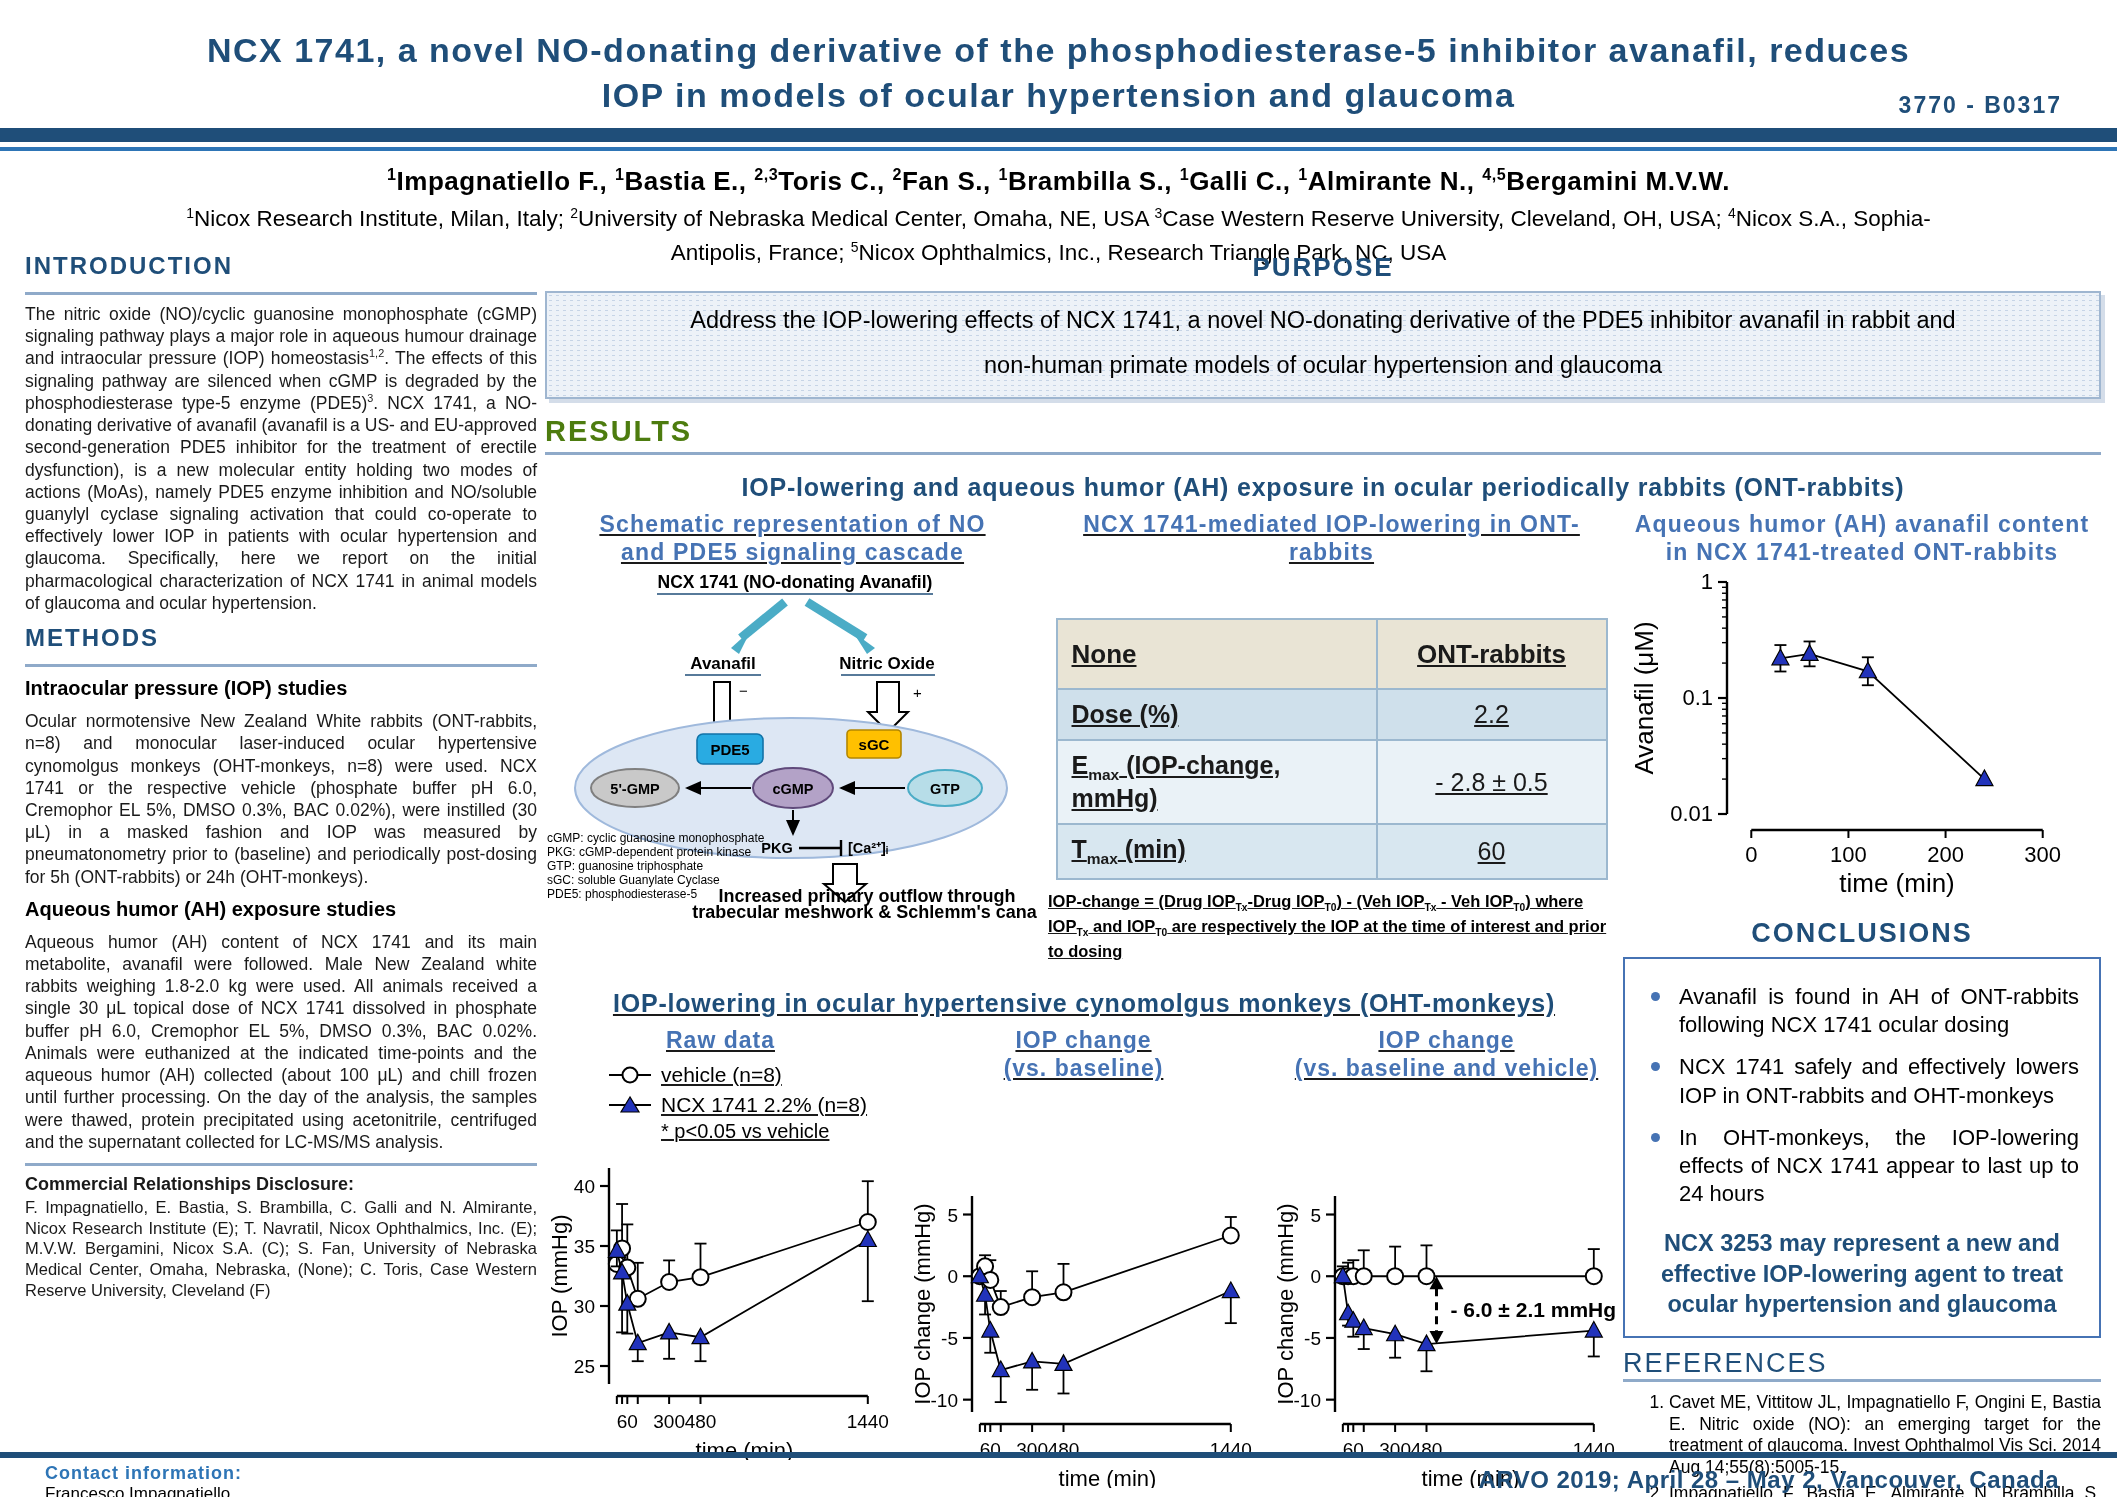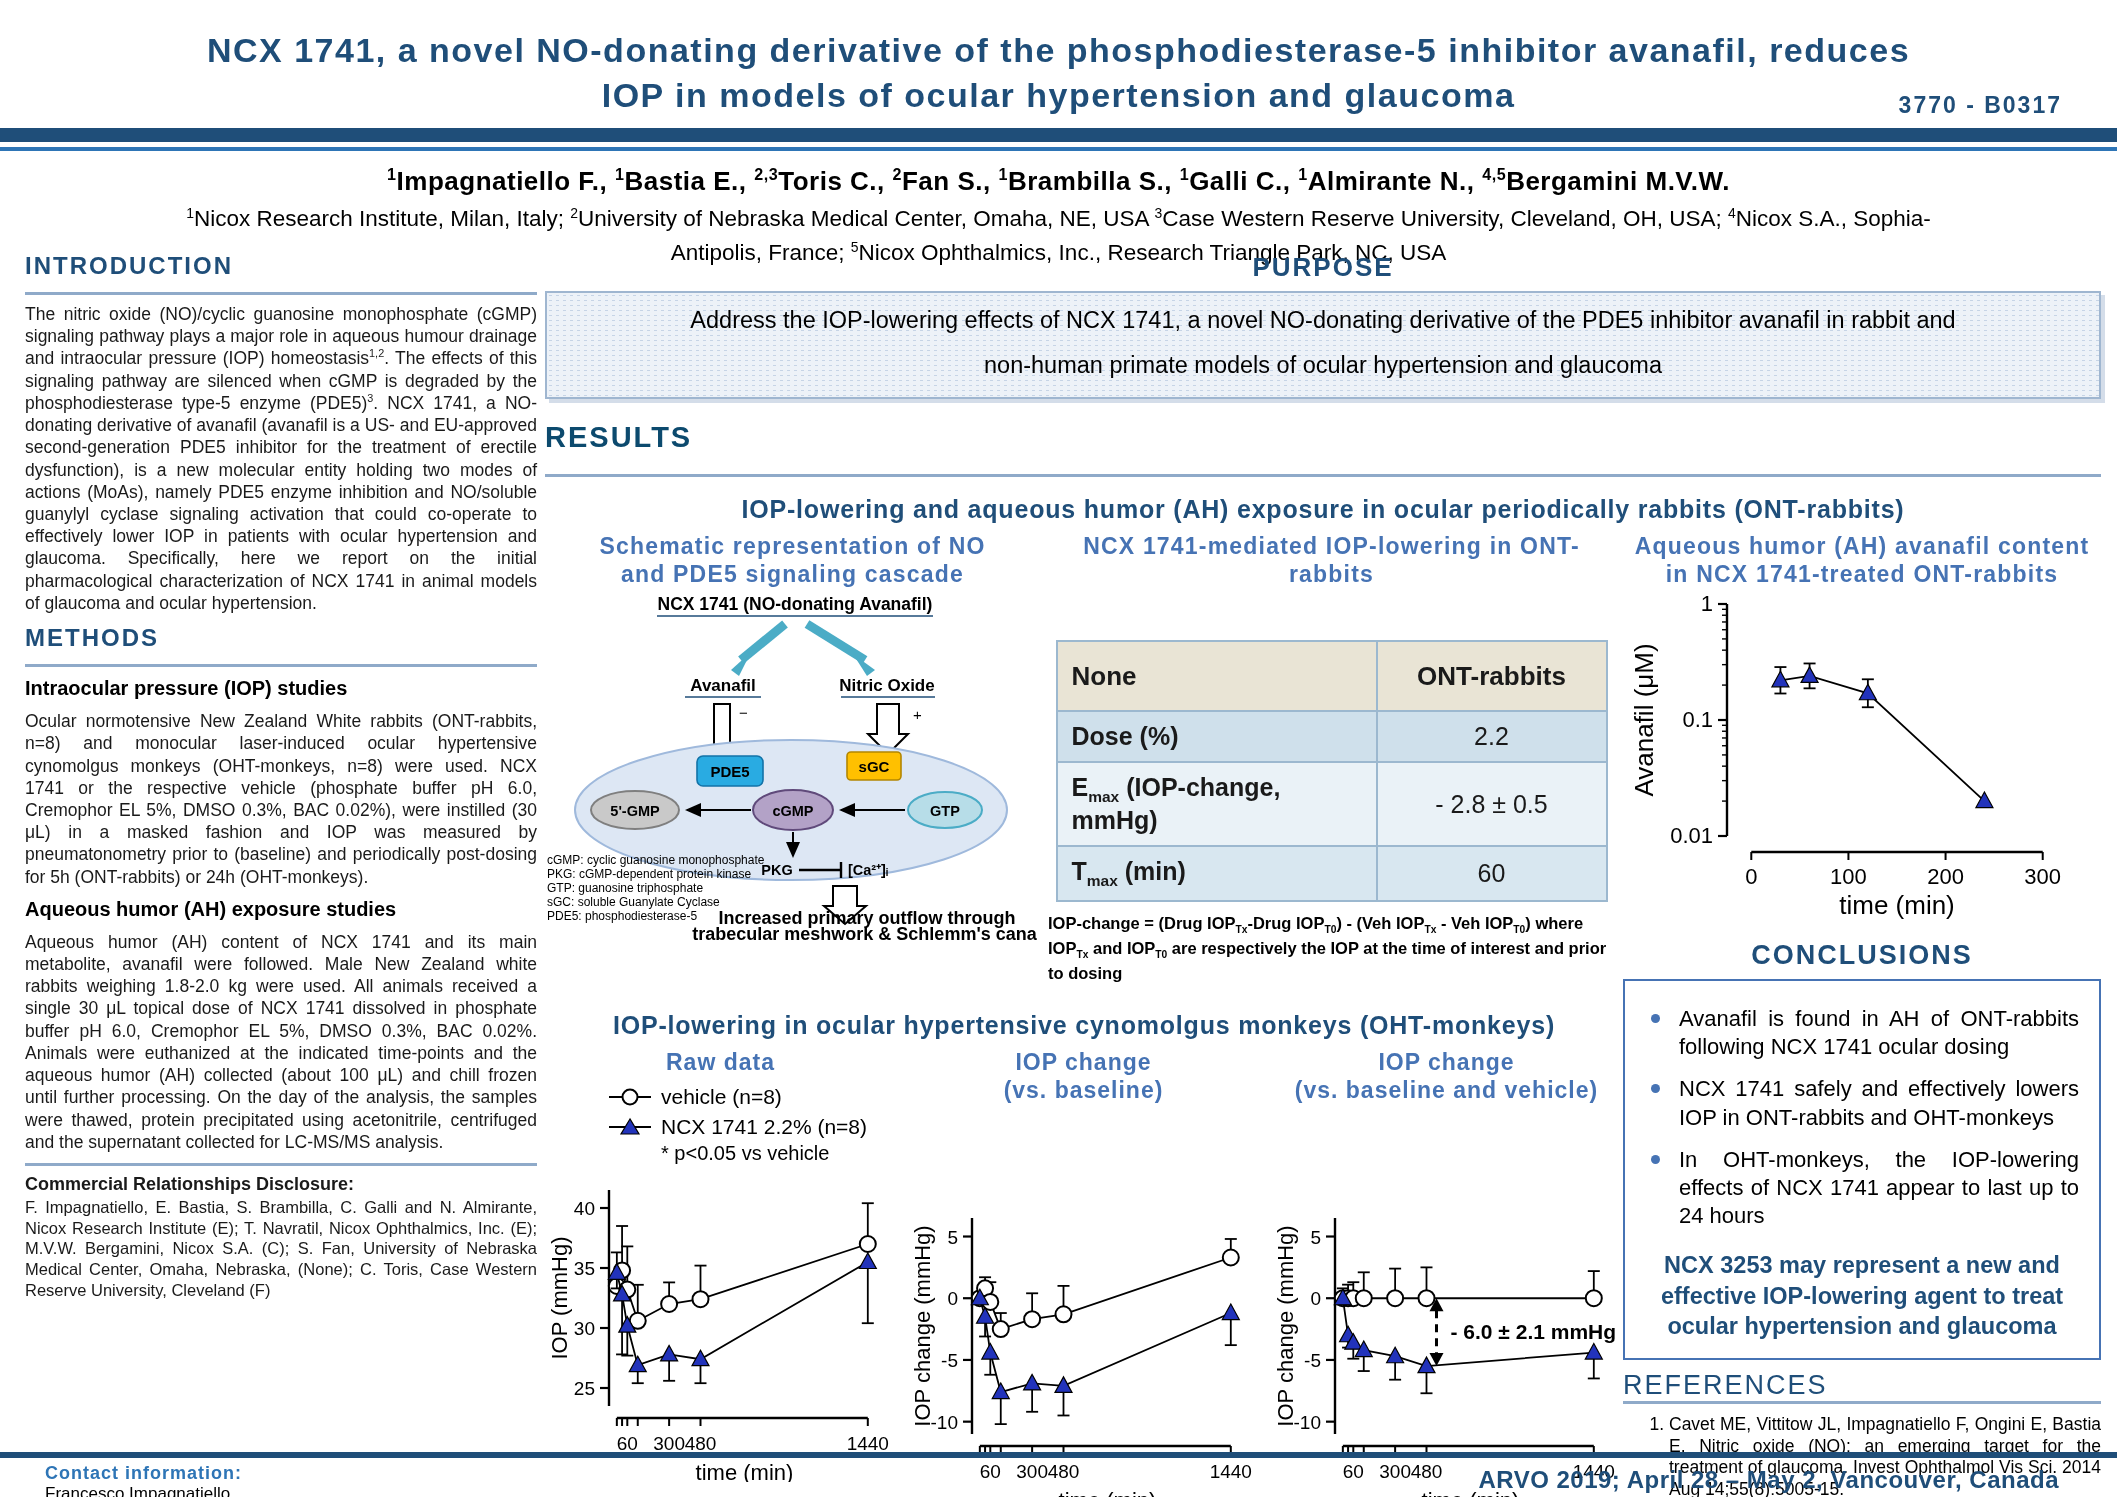--- a/index.html
+++ b/index.html
@@ -31,25 +31,25 @@
   .contact{position:absolute;left:45px;top:1463px;width:700px;}
   .contact-title{color:#2E75B6;font-weight:bold;font-size:18px;letter-spacing:1px;}
   .contact-line{font-size:17px;line-height:1.22;color:#000;}
   .arvo{position:absolute;right:58px;top:1466px;font-weight:bold;font-size:24px;color:#1F4E79;letter-spacing:0.5px;}
 
   
   .right-area{position:absolute;left:545px;top:252px;width:1556px;}
   .purpose-h{text-align:center;font-weight:bold;font-size:26px;color:#1F4E79;letter-spacing:2px;margin-bottom:8px;}
   .purpose-box{border:2px solid #9FB6D0;background-color:#EDF2F8;background-image:radial-gradient(#C6D4E6 1px, rgba(0,0,0,0) 1.3px);background-size:7px 5px;box-shadow:4px 4px 0 #D4DDE9;padding:14px 20px 18px 20px;text-align:center;font-size:23.5px;color:#000;}
   .purpose-box .l1{margin-bottom:18px;}
-  .results-h{font-weight:bold;font-size:29px;color:#0c4a6e;letter-spacing:2px;border-bottom:3px solid #8FAAC9;padding-bottom:20px;margin-top:22px;}
+  .results-h{font-weight:bold;font-size:29px;color:#4d7c0f;letter-spacing:2px;border-bottom:3px solid #8FAAC9;padding-bottom:4px;margin-top:16px;}
   .sec-title{text-align:center;font-weight:bold;font-size:25px;color:#1F4E79;letter-spacing:0.8px;margin-top:18px;}
 
   .results-flex{display:flex;margin-top:8px;align-items:flex-start;}
-  .left-main{width:1078px;}
+  .left-main{width:1078px;text-decoration:underline;}
   .right-rail{width:478px;margin-left:0;}
 
   .panels-pair{display:flex;}
   .panel-schematic{width:495px;}
   .panel-table{width:575px;padding-left:8px;box-sizing:border-box;}
   .panel-title{text-align:center;font-weight:bold;font-size:23px;color:#4673B4;letter-spacing:1.2px;line-height:1.22;}
 
   
   .iop-table{margin:52px auto 0 auto;border-collapse:collapse;width:552px;}
   .iop-table td{border:2px solid #9CB8CF;font-size:25px;padding:10px 14px;}

